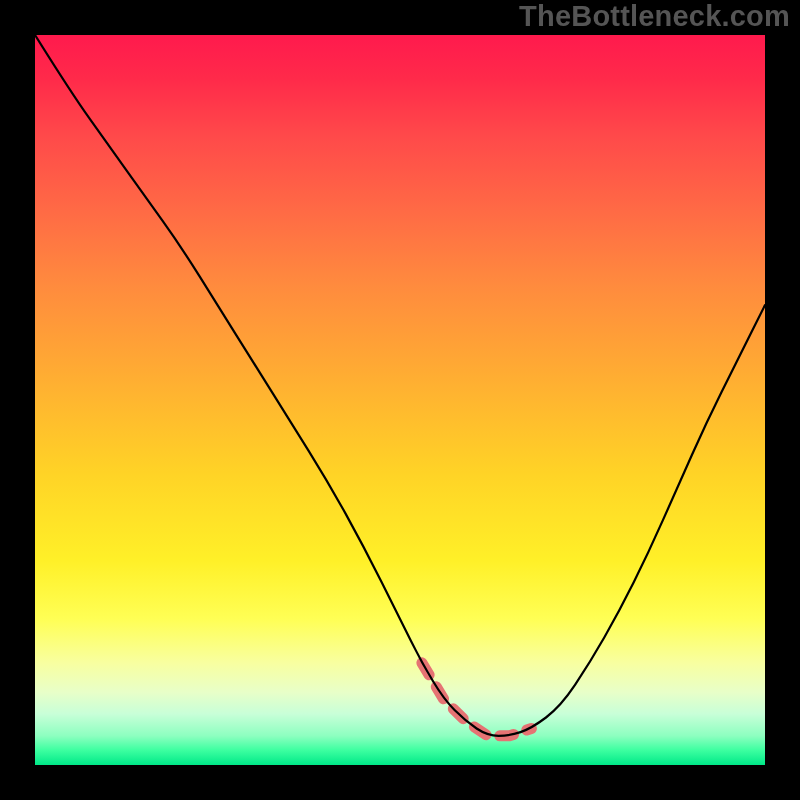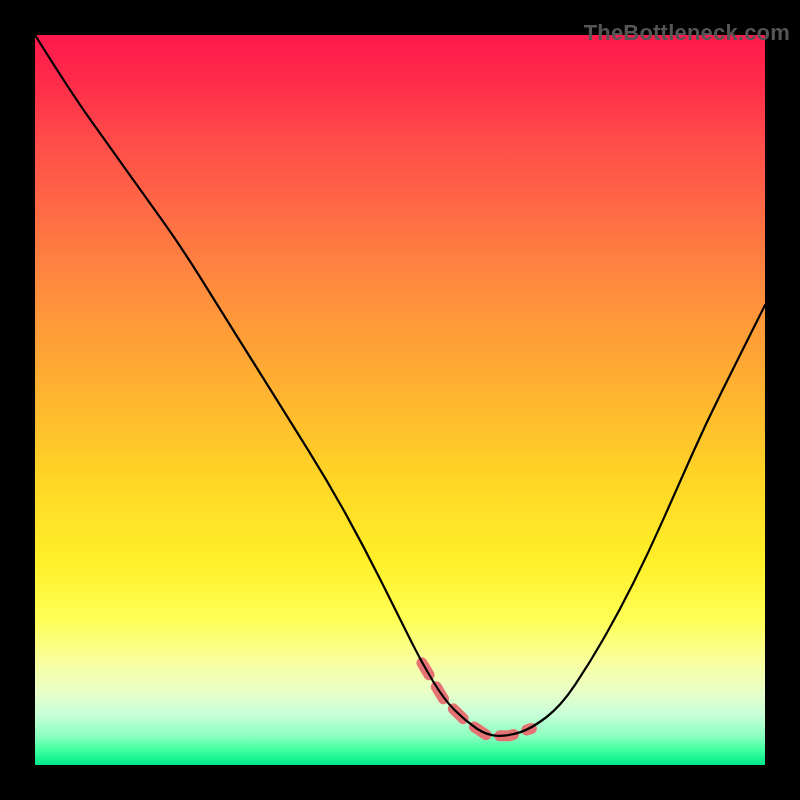--- a/index.html
+++ b/index.html
@@ -5,25 +5,25 @@
   * { margin: 0; padding: 0; box-sizing: border-box; }
   html, body { width: 800px; height: 800px; background: #000; overflow: hidden; }
   .container {
     position: relative;
     width: 800px;
     height: 800px;
     background: #000;
   }
   .watermark {
     position: absolute;
-    top: 20px;
+    top: 0;
     right: 10px;
     color: #555;
     font-family: Arial, Helvetica, sans-serif;
-    font-size: 22px;
+    font-size: 29px;
     font-weight: bold;
     letter-spacing: 0.2px;
     z-index: 10;
   }
   .plot-area {
     position: absolute;
     left: 35px;
     top: 35px;
     width: 730px;
     height: 730px;

